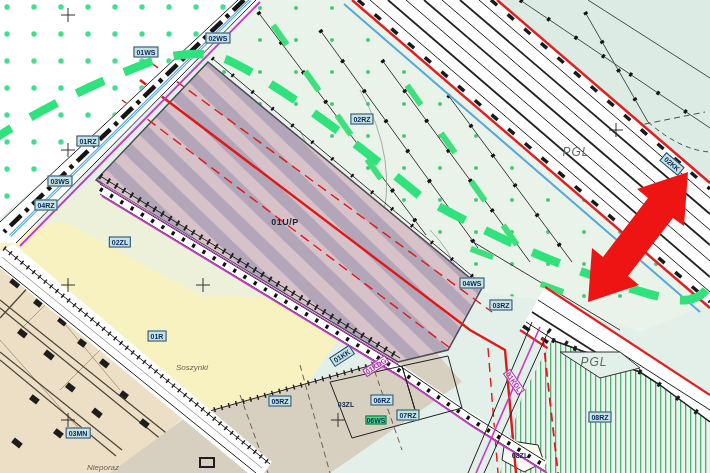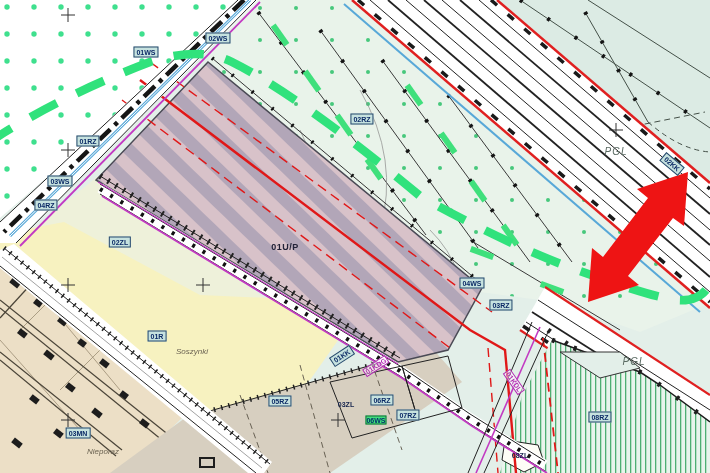--- a/index.html
+++ b/index.html
@@ -5,22 +5,22 @@
   html,body{margin:0;padding:0;background:#fff;}
   #stage{position:relative;width:710px;height:473px;overflow:hidden;
          font-family:"Liberation Sans",sans-serif;background:#e3efe9;}
   #stage svg{position:absolute;left:0;top:0;}
   .lbl{position:absolute;transform:translate(-50%,-50%);white-space:nowrap;
        font-size:7px;font-weight:bold;color:#0b2a66;line-height:1;}
   .box{background:#c6e2df;border:1px solid #27496d;padding:1px 2px;}
   .greenbox{background:#3fe07c;border:1px solid #1d6b3a;color:#06306b;}
   .plain{color:#15244d;}
   .big{font-size:9px;color:#232338;letter-spacing:.5px;}
-  .place{font-style:italic;font-weight:normal;color:#6b6352;font-size:8px;background:transparent;}
-  .pgl{font-style:italic;font-weight:normal;color:#5a6a62;font-size:10px;letter-spacing:1px;margin-left:40px;}
+  .place{font-style:italic;font-weight:normal;color:#6b6352;font-size:8px;background:transparent;margin-top:16px;}
+  .pgl{font-style:italic;font-weight:normal;color:#5a6a62;font-size:12px;letter-spacing:1px;}
   .mag{color:#b02ab0;background:rgba(255,255,255,.55);border:1px solid #b02ab0;padding:0 1px;}
   .r33n{transform:translate(-50%,-50%) rotate(-33deg);}
   .r40{transform:translate(-50%,-50%) rotate(40deg);}
   .r55{transform:translate(-50%,-50%) rotate(55deg);}
 </style>
 </head>
 <body>
 
 <div id="stage">
 <svg width="710" height="473" viewBox="0 0 710 473">
@@ -256,21 +256,21 @@
   <polygon points="688,172 684,226 673,218 628,276 639,285 588,302 592,248 603,257 648,198 637,189" fill="#ee1414"></polygon>
 </svg>
 
 <div class="lbl box" style="left:146px;top:52px;">01WS</div>
 <div class="lbl box" style="left:218px;top:38px;">02WS</div>
 <div class="lbl box" style="left:88px;top:141px;">01RZ</div>
 <div class="lbl box" style="left:60px;top:181px;">03WS</div>
 <div class="lbl box" style="left:46px;top:205px;">04RZ</div>
 <div class="lbl box" style="left:120px;top:242px;">02ZL</div>
 <div class="lbl box" style="left:362px;top:119px;">02RZ</div>
-<div class="lbl plain big" style="left:285px;top:222px;margin-top:25px;">01U/P</div>
+<div class="lbl plain big" style="left:285px;top:222px;">01U/P</div>
 <div class="lbl box" style="left:157px;top:336px;">01R</div>
 <div class="lbl place" style="left:192px;top:352px;">Soszynki</div>
 <div class="lbl box" style="left:78px;top:433px;">03MN</div>
 <div class="lbl place" style="left:103px;top:452px;">Nieporaz</div>
 <div class="lbl box" style="left:280px;top:401px;">05RZ</div>
 <div class="lbl plain" style="left:346px;top:404px;">03ZL</div>
 <div class="lbl box" style="left:382px;top:400px;">06RZ</div>
 <div class="lbl greenbox" style="left:376px;top:420px;">06WS</div>
 <div class="lbl box" style="left:408px;top:415px;">07RZ</div>
 <div class="lbl box r33n" style="left:342px;top:356px;">01KK</div>

